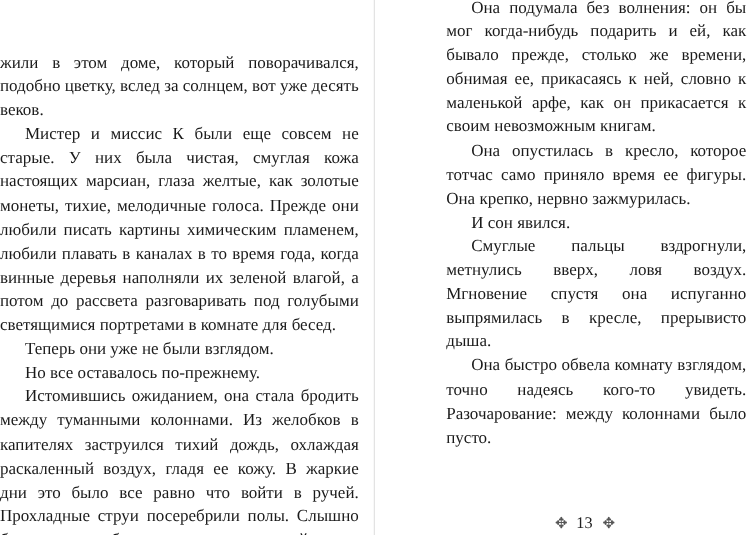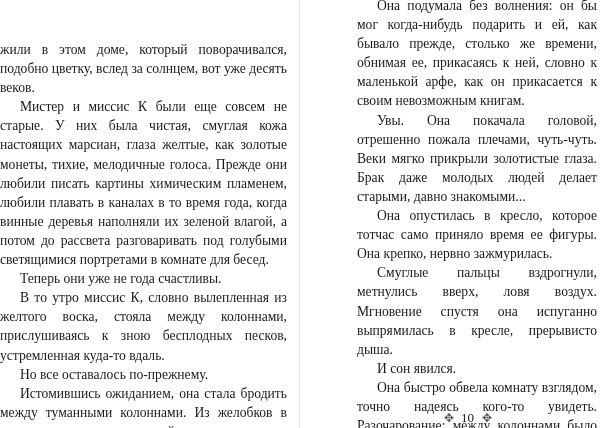--- a/index.html
+++ b/index.html
@@ -19,42 +19,40 @@
   .page-right .folio { left: 144px; }
   .orn { font-size: 12px; color: #555; letter-spacing: -1px; }
 </style>
 </head>
 <body>
 
 <div class="page page-left">
   <div class="text">
     <p class="cont">жили в этом доме, который поворачивался, подобно цветку, вслед за солнцем, вот уже десять веков.</p>
     <p>Мистер и миссис К были еще совсем не старые. У них была чистая, смуглая кожа настоящих марсиан, глаза желтые, как золотые монеты, тихие, мелодичные голоса. Прежде они любили писать картины химическим пламенем, любили плавать в каналах в то время года, когда винные деревья наполняли их зеленой влагой, а потом до рассвета разговаривать под голубыми светящимися портретами в комнате для бесед.</p>
-    <p>Теперь они уже не года счастливы.</p>
-    <p>В то утро миссис К, словно вылепленная из желтого воска, стояла между колоннами, прислушиваясь к зною бесплодных песков, устремленная куда-то вдаль.</p>
+    <p>Теперь они уже не были взглядом.</p>
     <p>Но все оставалось по-прежнему.</p>
     <p>Истомившись ожиданием, она стала бродить между туманными колоннами. Из желобков в капителях заструился тихий дождь, охлаждая раскаленный воздух, гладя ее кожу. В жаркие дни это было все равно что войти в ручей. Прохладные струи посеребрили полы. Слышно было, как муж без устали играет на своей книге; древние напевы не приедались его пальцам.</p>
   </div>
   <div class="folio">
     <span class="orn">✥</span>
     <span>9</span>
     <span class="orn">✥</span>
   </div>
 </div>
 
 <div class="gutter"></div>
 
 <div class="page page-right">
   <div class="text">
     <p>Она подумала без волнения: он бы мог когда-нибудь подарить и ей, как бывало прежде, столько же времени, обнимая ее, прикасаясь к ней, словно к маленькой арфе, как он прикасается к своим невозможным книгам.</p>
-    <p>Увы. Она покачала головой, отрешенно пожала плечами, чуть-чуть. Веки мягко прикрыли золотистые глаза. Брак даже молодых людей делает старыми, давно знакомыми...</p>
     <p>Она опустилась в кресло, которое тотчас само приняло время ее фигуры. Она крепко, нервно зажмурилась.</p>
+    <p>И сон явился.</p>
     <p>Смуглые пальцы вздрогнули, метнулись вверх, ловя воздух. Мгновение спустя она испуганно выпрямилась в кресле, прерывисто дыша.</p>
-    <p>И сон явился.</p>
     <p>Она быстро обвела комнату взглядом, точно надеясь кого-то увидеть. Разочарование: между колоннами было пусто.</p>
 
   </div>
   <div class="folio">
     <span class="orn">✥</span>
-    <span>10</span>
+    <span>13</span>
     <span class="orn">✥</span>
   </div>
 </div>
 
 </body></html>

